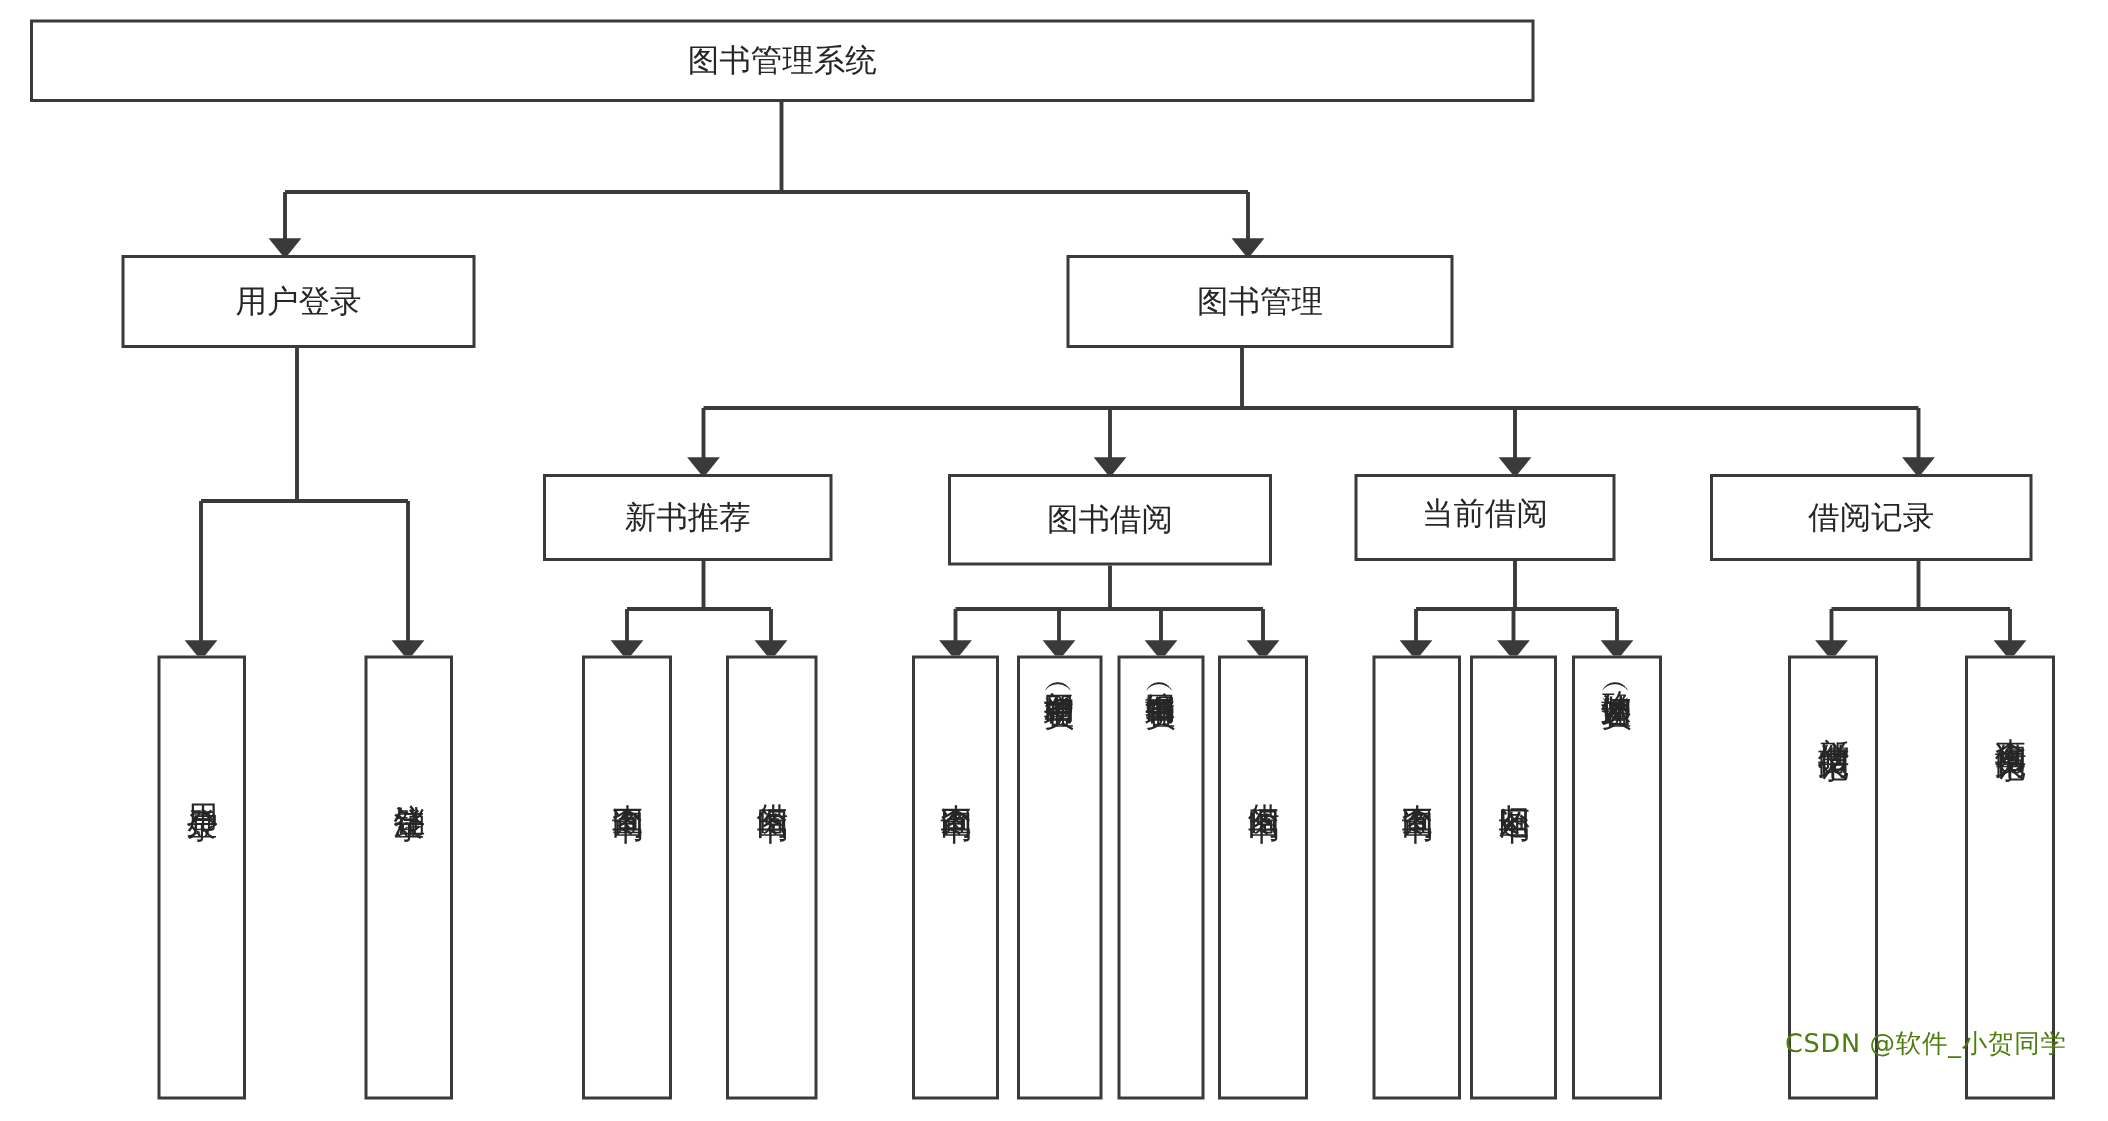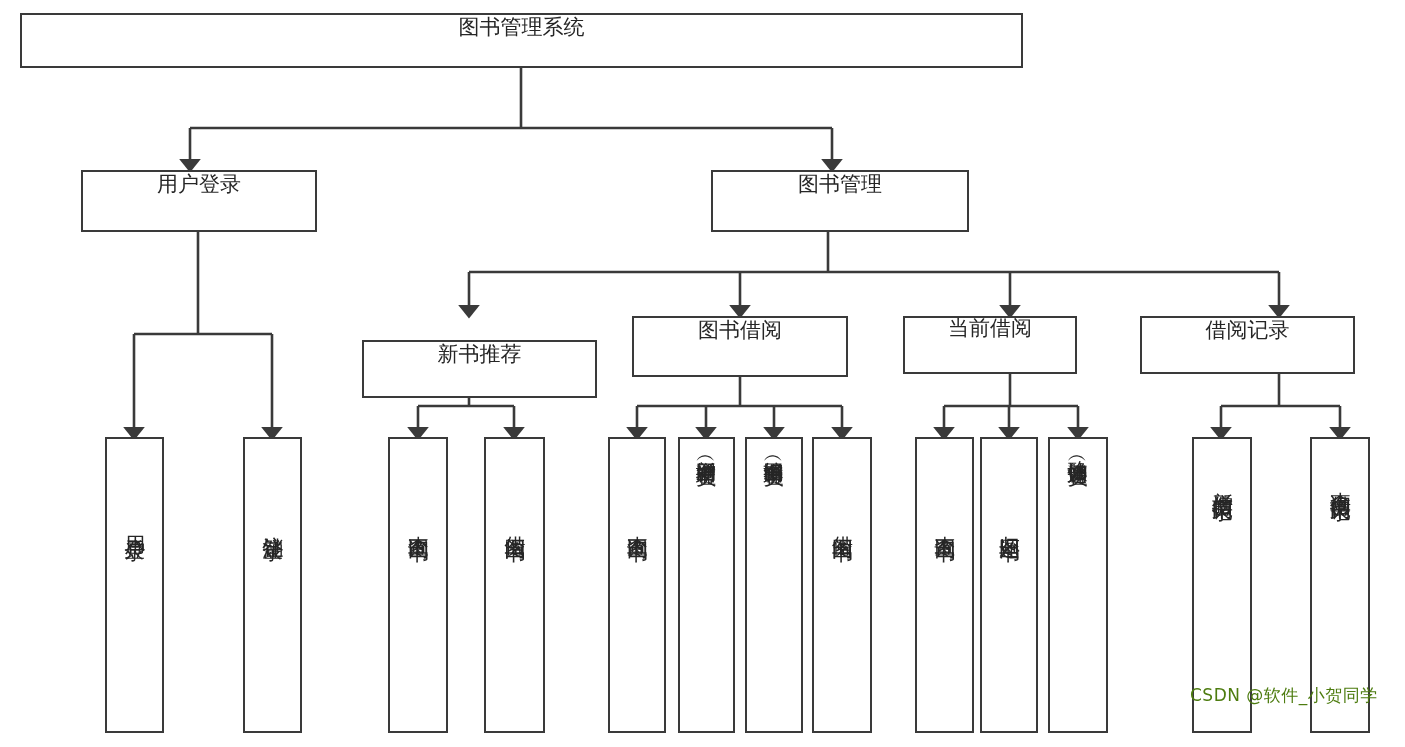--- a/index.html
+++ b/index.html
@@ -25,21 +25,21 @@
     top: 0;
     width: 1405px;
     height: 747px;
   }
   .node-box {
     position: absolute;
     box-sizing: border-box;
     background: #ffffff;
     border: 2px solid #3a3a3a;
     display: flex;
-    align-items: flex-start;
+    align-items: center;
     justify-content: center;
     color: #262626;
   }
   .node-label {
     display: block;
     text-align: center;
     line-height: 1.18;
     color: #262626;
   }
   .node-h .node-label {
@@ -132,21 +132,21 @@
     <span class="node-label">图书管理系统</span>
   </div>
 
   <div class="node-box node-h" style="left:81px; top:170px; width:236px; height:62px;">
     <span class="node-label">用户登录</span>
   </div>
   <div class="node-box node-h" style="left:711px; top:170px; width:258px; height:62px;">
     <span class="node-label">图书管理</span>
   </div>
 
-  <div class="node-box node-h" style="left:362px; top:316px; width:235px; height:58px;margin-top:24px;">
+  <div class="node-box node-h" style="left:362px; top:316px; width:193px; height:58px;">
     <span class="node-label">新书推荐</span>
   </div>
   <div class="node-box node-h" style="left:632px; top:316px; width:216px; height:61px;">
     <span class="node-label">图书借阅</span>
   </div>
   <div class="node-box node-h" style="left:903px; top:316px; width:174px; height:58px;font-family:Liberation Mono, monospace;">
     <span class="node-label">当前借阅</span>
   </div>
   <div class="node-box node-h" style="left:1140px; top:316px; width:215px; height:58px;">
     <span class="node-label">借阅记录</span>

